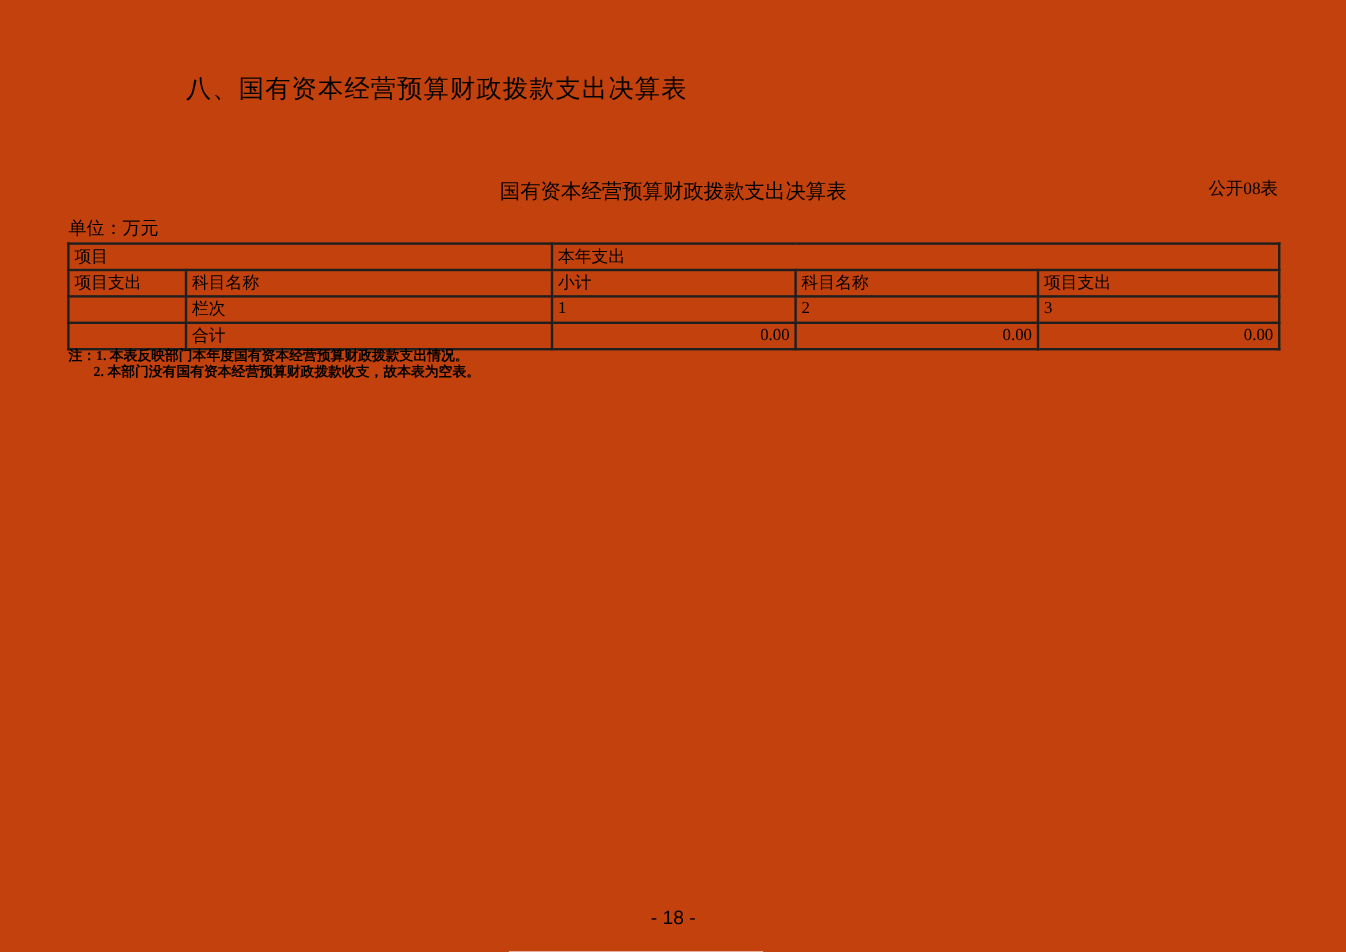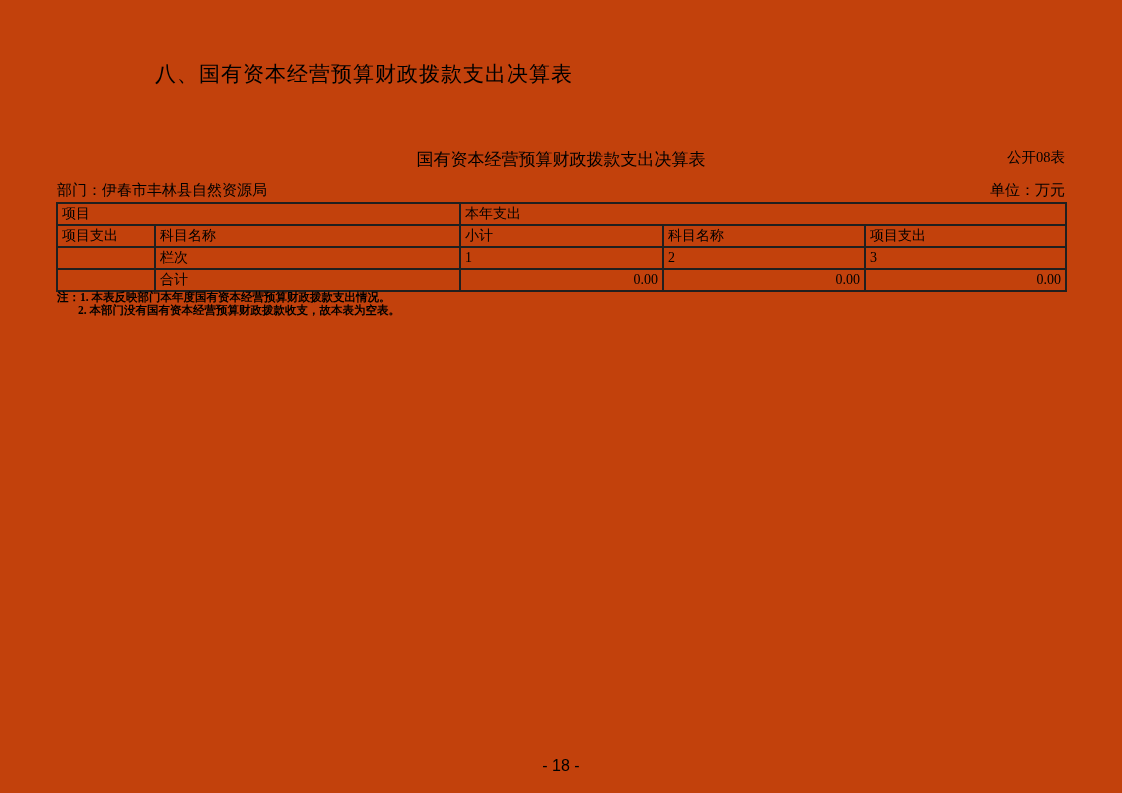--- a/index.html
+++ b/index.html
@@ -98,21 +98,20 @@
 
 <div class="page">
 
   <div class="section-heading">八、国有资本经营预算财政拨款支出决算表</div>
 
   <div class="table-title">国有资本经营预算财政拨款支出决算表</div>
 
   <div class="form-code">公开08表</div>
 
   <div class="meta-line">
-    <span>部门：伊春市丰林县自然资源局</span>
     <span>单位：万元</span>
   </div>
 
   <table class="fiscal">
     <colgroup>
       <col style="width: 98px">
       <col style="width: 305px">
       <col style="width: 203px">
       <col style="width: 202px">
       <col style="width: 201px">

